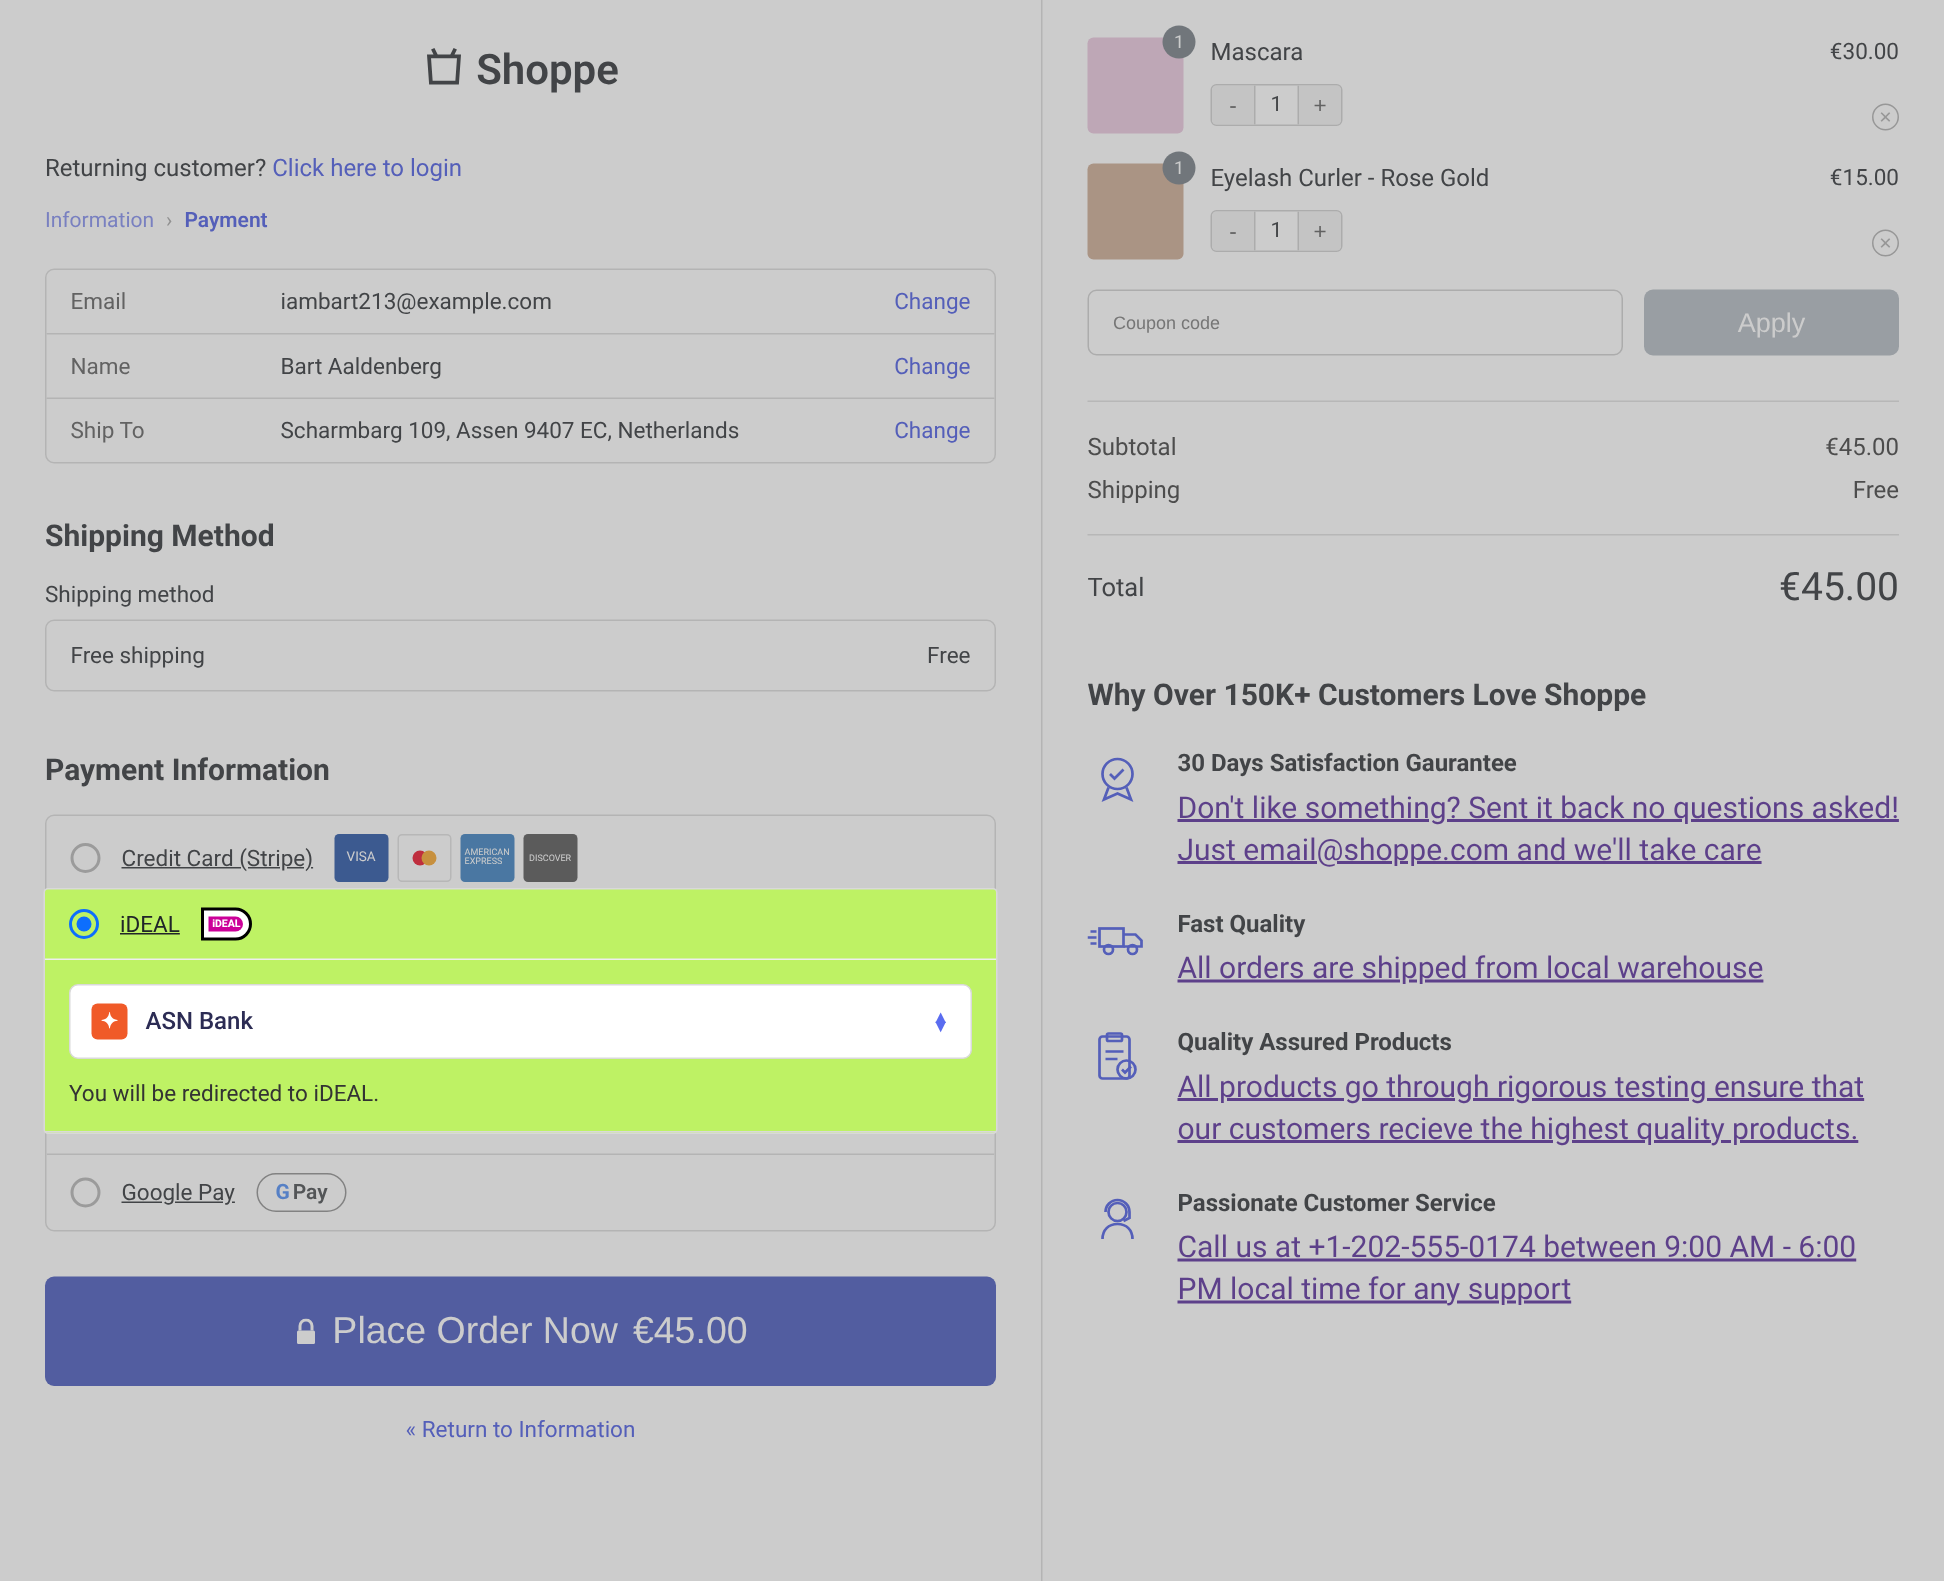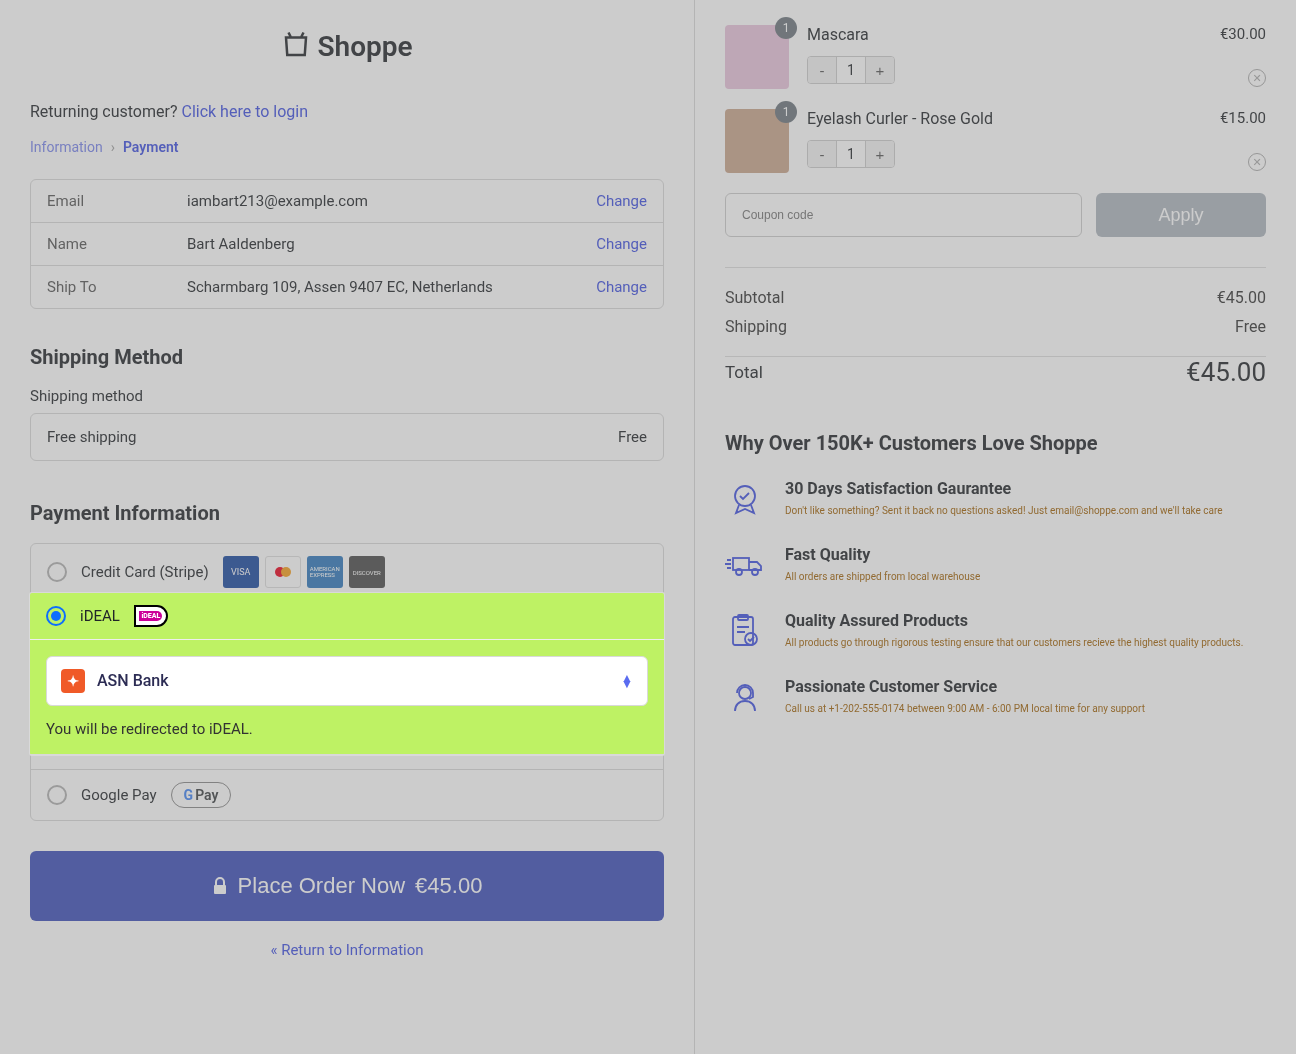--- a/index.html
+++ b/index.html
@@ -105,21 +105,21 @@
     display: inline-block;
     position: relative;
     flex-shrink: 0;
   }
   .radio.checked {
     border-color: #0d6efd;
   }
   .radio.checked::after {
     content: ""; position: absolute; inset: 3px; border-radius: 50%; background: #0d6efd;
   }
-  .pay-label { font-size: 15px; color: #212529; }
+  .pay-label { font-size: 15px; color: #212529; text-decoration: underline; }
   .card-icons { display: flex; gap: 6px; align-items: center; }
   .card-badge {
     width: 36px; height: 32px; border-radius: 3px; display: inline-flex;
     align-items: center; justify-content: center; font-size: 9px; font-weight: 400; color: #fff;
   }
   .visa { background: #17479e; }
   .mc { background: #fff; border: 1px solid #ddd; }
   .amex { background: #2e77bb; }
   .disc { background: #4a4a4a; }
 
@@ -157,21 +157,21 @@
   }
 
   .gpay-badge {
     border: 1px solid #888; border-radius: 20px; padding: 4px 12px;
     font-size: 14px; font-weight: 600; display: inline-flex; align-items: center; gap: 2px;
   }
   .gpay-g { font-weight: 700; }
 
   .place-order-btn {
     width: 100%; background: #3b4db8; color: #fff; border: none;
-    border-radius: 6px; padding: 22px; font-size: 22px; font-weight: 500;
+    border-radius: 6px; padding: 22px; font-size: 25px; font-weight: 500;
     display: flex; align-items: center; justify-content: center; gap: 10px;
     cursor: pointer;
   }
   .return-link {
     display: block; text-align: center; color: #3e4fe1; font-size: 15px;
     text-decoration: none; margin-top: 20px;
   }
 
   
   .cart-item {
@@ -214,35 +214,35 @@
   }
   .coupon-input {
     flex: 1; border: 1px solid #ccc; border-radius: 6px; padding: 14px 16px; font-size: 12px;
     color: #888;
   }
   .apply-btn {
     flex: 0 0 170px; background: #adb5bd; color: #fff; border: none; border-radius: 6px;
     font-size: 18px; cursor: pointer;
   }
 
-  .totals { border-top: 1px solid #ddd; border-bottom: 1px solid #ddd; padding: 20px 0; }
+  .totals { border-top: 1px solid #ddd; border-bottom: 1px solid #ddd; padding: 20px 0; margin-bottom: 20px;}
   .trow { display:flex; justify-content: space-between; font-size: 16px; color:#333; margin-bottom: 10px;}
   .trow:last-child { margin-bottom: 0; }
   .grand { display:flex; justify-content: space-between; align-items: center; margin-bottom: 44px;}
   .grand .lbl { font-size: 17px; }
   .grand .val { font-size: 26px; font-weight: 400; }
 
   .why { font-size: 20px; font-weight: 700; margin-bottom: 24px; }
   .benefit { display:flex; gap: 20px; margin-bottom: 26px; align-items: flex-start;}
   .benefit-icon {
     width: 40px; height: 40px; flex-shrink: 0; color: #3e4fe1;
     display:flex; align-items:center; justify-content:center;
   }
   .benefit-title { font-weight: 700; font-size: 16px; margin-bottom: 6px; }
-  .benefit-text { font-size: 10px; color: #a16207; line-height: 1.4;}
+  .benefit-text { font-size: 20px; color: #4c1d95; line-height: 1.4; text-decoration: underline;}
 
   
   .ideal-foreground {
     position: absolute;
     background: #bef264;
     border-radius: 2px;
     z-index: 200;
     box-shadow: 0 0 0 1px #d9d9d9;
   }
 

